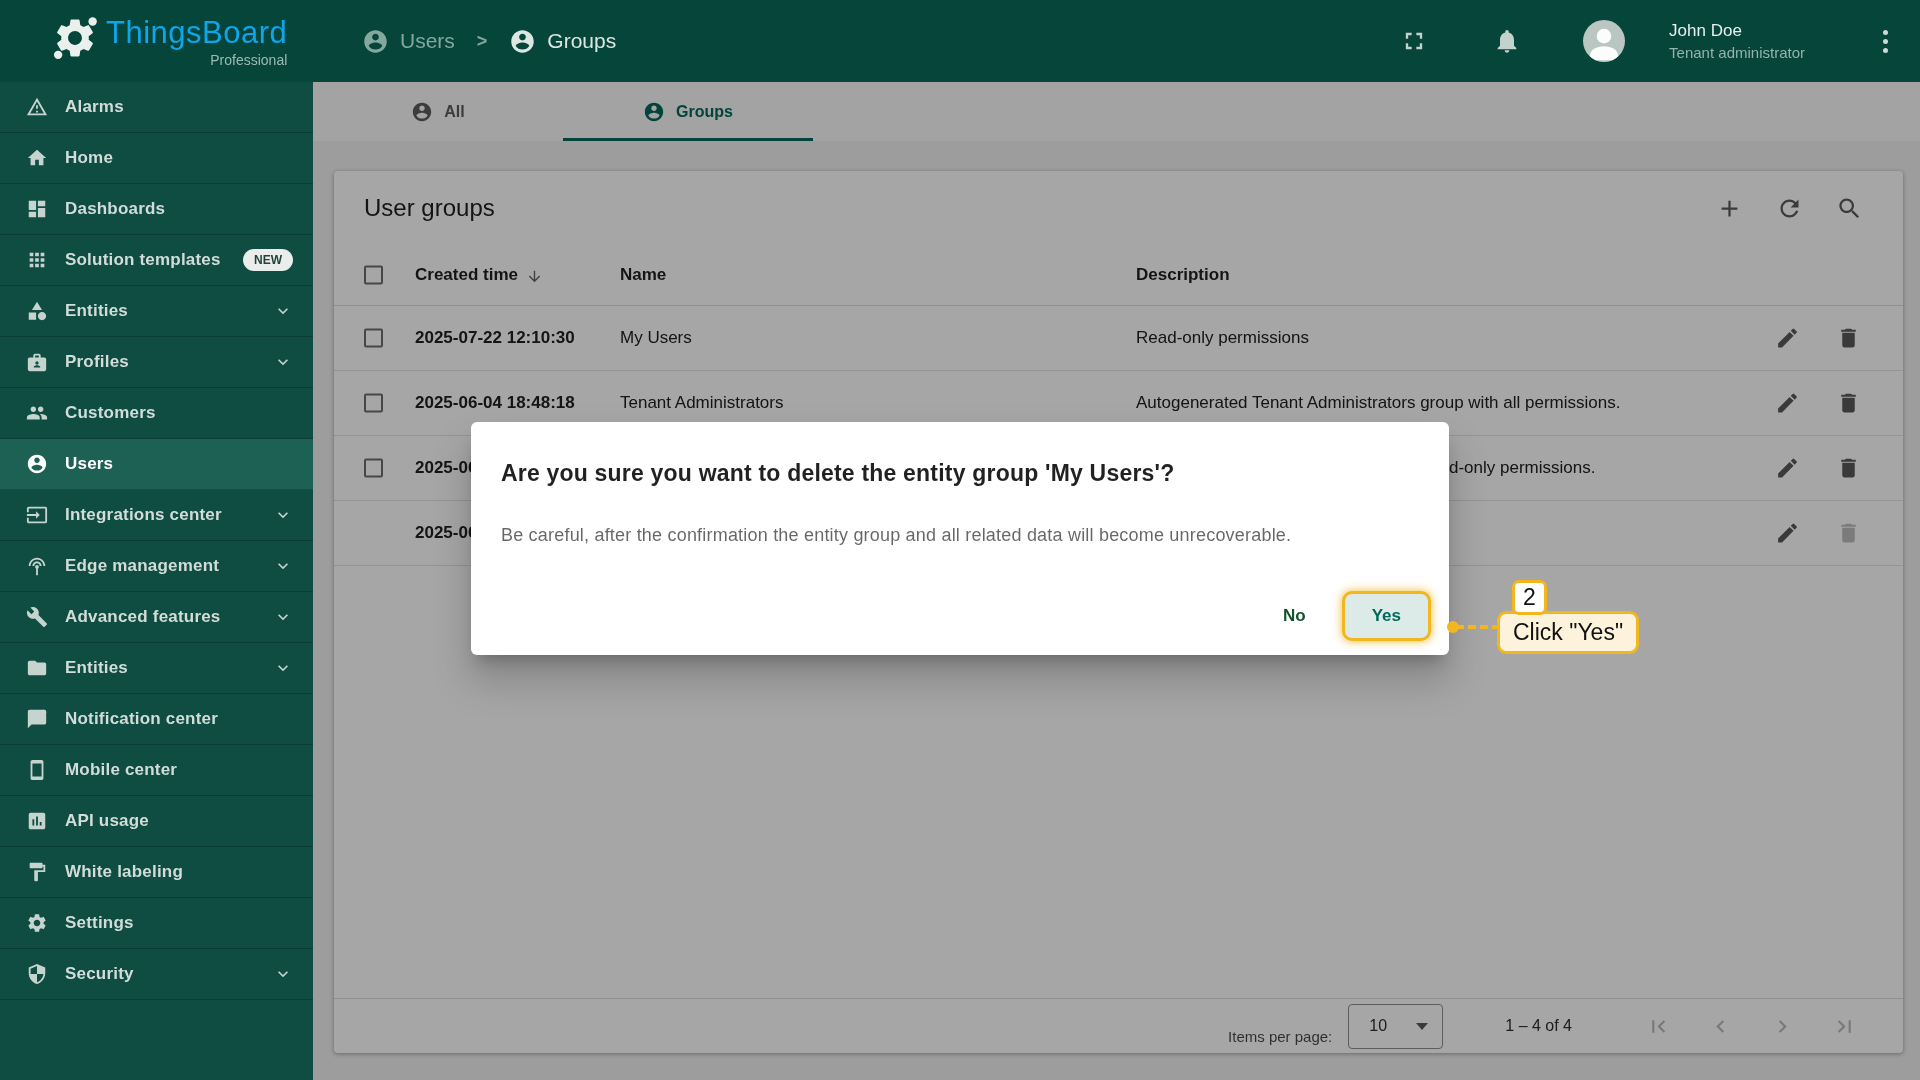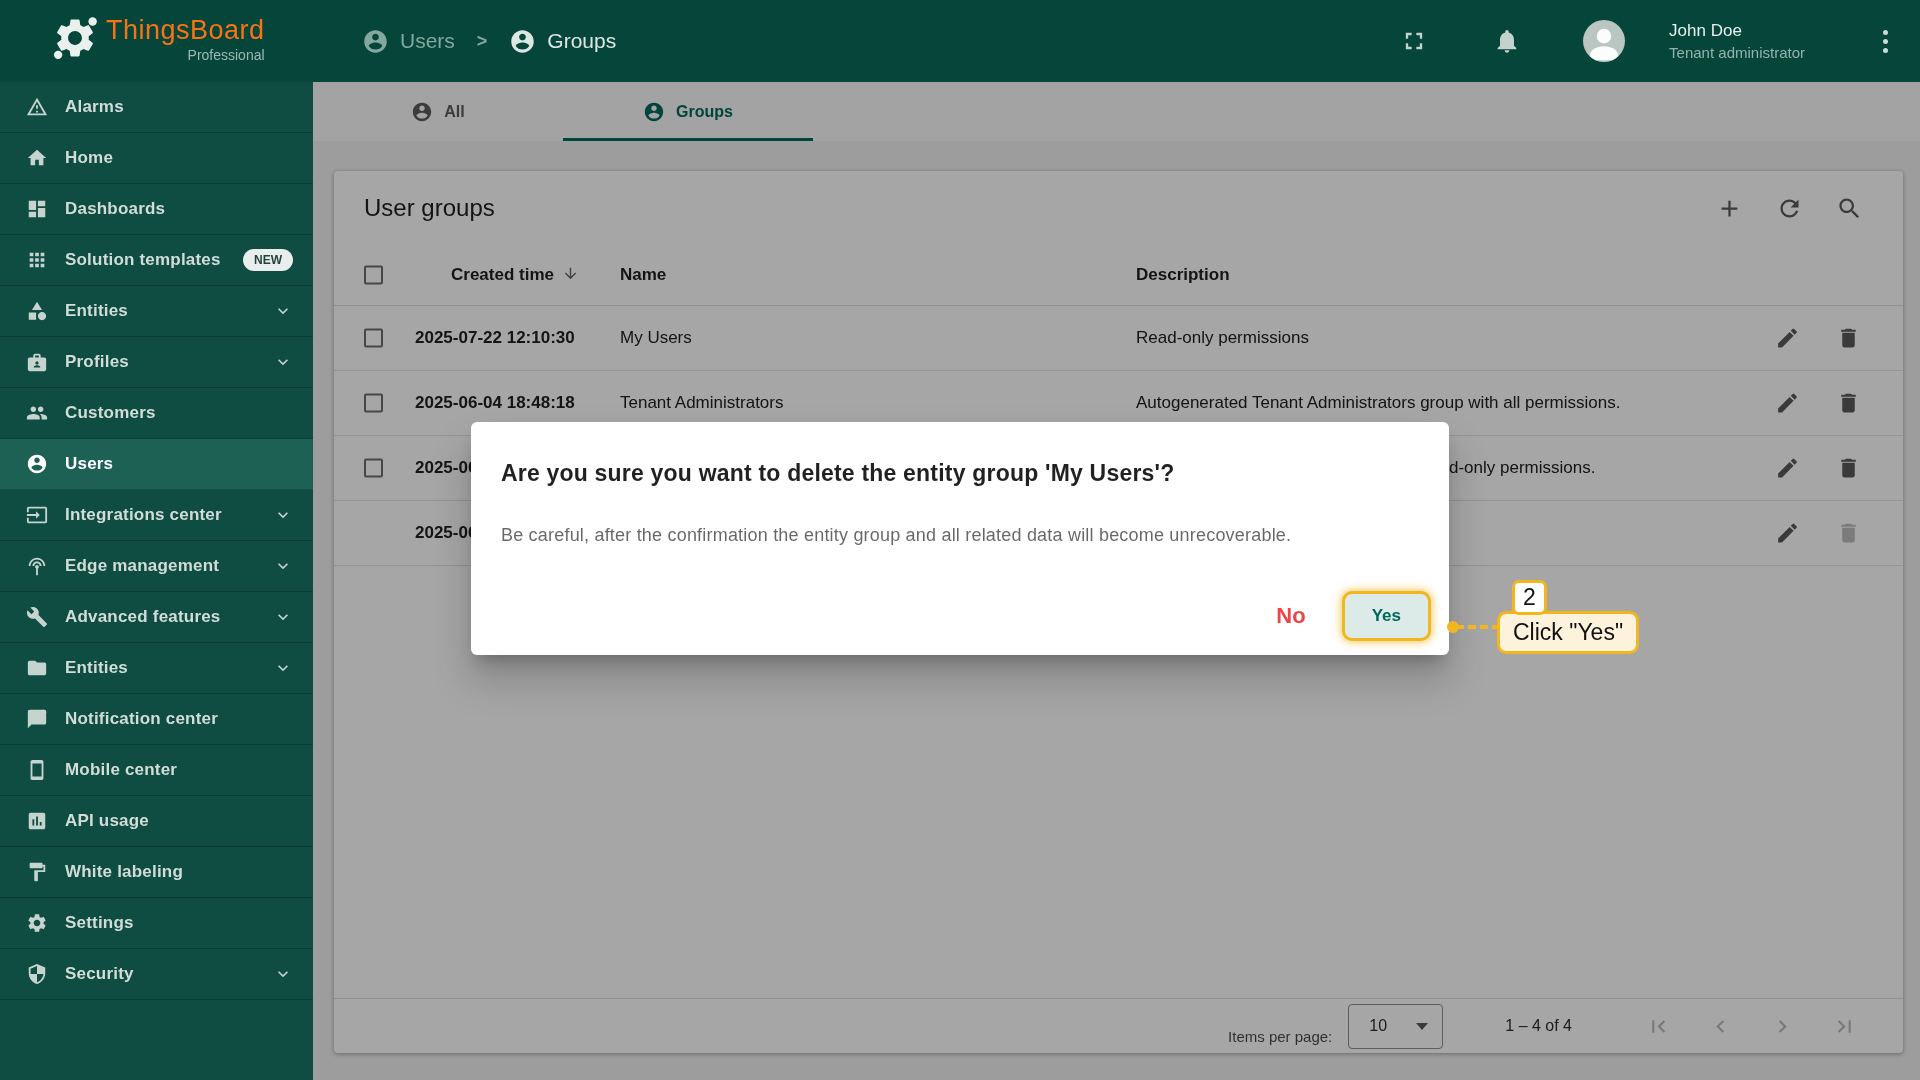--- a/index.html
+++ b/index.html
@@ -10,21 +10,21 @@
     position:relative;
     overflow:hidden;
   }
   svg { display:block; }
 
   
   .header { position:absolute; top:0; left:0; width:1920px; height:82px; background:#06453a; z-index:30; }
   .logo { position:absolute; left:52px; top:15px; display:flex; align-items:flex-start; }
   .logo-icon { width:46px; height:46px; color:#e9f0ee; margin-right:8px; }
   .brand-wrap { display:flex; flex-direction:column; align-items:flex-end; }
-  .brand-name { font-size:27px; color:#f97316; letter-spacing:0.5px; }
+  .brand-name { font-size:31px; color:#0ea5e9; letter-spacing:0.5px; }
   .brand-sub { font-size:14px; color:#9dbab1; margin-top:1px; }
   .breadcrumb { position:absolute; left:362px; top:0; height:82px; display:flex; align-items:center; }
   .bc-item { display:flex; align-items:center; gap:11px; font-size:21px; }
   .bc-dim { color:#84a89e; }
   .bc-lit { color:#dce7e4; }
   .bc-sep { color:#84a89e; font-size:18px; margin:0 22px; font-weight:bold; }
   .bc-icon { width:27px; height:27px; }
   .header-right { position:absolute; right:28px; top:0; height:82px; display:flex; align-items:center;gap:32px; }
   .hr-icon { width:28px; height:28px; color:#c3d2cd; }
   .fullscreen-btn { margin-right:33px; }
@@ -60,21 +60,21 @@
   .card-actions { margin-left:auto; display:flex; align-items:center; gap:33px; }
   .ca-icon { width:27px; height:27px; color:#5a5a5a; cursor:pointer; }
 
   .thead { position:absolute; left:0; top:74px; right:0; height:61px; border-bottom:1px solid #dedede; }
   .trow { position:absolute; left:0; right:0; height:65px; border-bottom:1px solid #e3e3e3; }
   .cb { position:absolute; left:30px; top:50%; transform:translateY(-50%); width:19px; height:19px; border:2px solid #6e6e6e; border-radius:2px; background:transparent; cursor:pointer; }
   .col-created { position:absolute; left:81px; top:50%; transform:translateY(-50%); font-size:17px; font-weight:bold; color:#212121; white-space:nowrap; }
   .col-name { position:absolute; left:286px; top:50%; transform:translateY(-50%); font-size:17px; color:#212121; white-space:nowrap; }
   .col-desc { position:absolute; left:802px; top:50%; transform:translateY(-50%); font-size:17px; color:#212121; white-space:nowrap; }
   .thead .col-created, .thead .col-name, .thead .col-desc { font-weight:bold; font-size:17px; color:#1f1f1f; }
-  .sort-wrap { display:flex; align-items:flex-start; gap:8px;margin-left:36px; }
+  .sort-wrap { display:flex; align-items:flex-end; gap:8px; }
   .sort-icon { width:17px; height:17px; color:#666666; }
   .row-actions { position:absolute; right:42px; top:50%; transform:translateY(-50%); display:flex; gap:36px; }
   .act-icon { width:25px; height:25px; color:#5a5a5a; cursor:pointer; }
   .act-icon.disabled { color:#bdbdbd; cursor:default; }
   .desc-occluded { padding-left:313px; }
 
   .pager { position:absolute; left:0; right:0; bottom:0; height:55px; border-top:1px solid #dedede; display:flex; align-items:center; justify-content:flex-end; padding-right:46px; color:rgba(0,0,0,0.72); }
   .pp-label { font-size:15px; margin-right:16px;margin-top:20px; }
   .pp-select { width:95px; height:45px; border:1px solid #8f8f8f; border-radius:4px; display:flex; align-items:center; padding:0 14px 0 20px; margin-right:62px; cursor:pointer; }
   .pp-value { font-size:16px; color:#303030; }
@@ -83,21 +83,21 @@
   .pager-nav { display:flex; align-items:center; gap:37px; }
   .nav-icon { width:25px; height:25px; color:#b9b9b9; }
 
   
   .backdrop { position:absolute; left:313px; top:82px; right:0; bottom:0; background:rgba(0,0,0,0.35); z-index:40; }
   .dialog { position:absolute; left:471px; top:422px; width:978px; height:233px; background:#ffffff; border-radius:6px; z-index:50;
             box-shadow:0 11px 15px -7px rgba(0,0,0,0.25), 0 24px 38px 3px rgba(0,0,0,0.18); padding:38px 30px 0 30px; }
   .dlg-title { font-size:23px; font-weight:bold; color:rgba(0,0,0,0.87); letter-spacing:0.2px; }
   .dlg-body { margin-top:38px; font-size:18px; color:rgba(0,0,0,0.6); letter-spacing:0.2px; }
   .dlg-buttons { position:absolute; right:18px; bottom:14px; display:flex; align-items:center; gap:16px; }
-  .btn-no { border:none; background:transparent; color:#ef4444; font-family:"Liberation Sans",sans-serif; font-size:22px; font-weight:bold; padding:12px 20px; cursor:pointer; }
+  .btn-no { border:none; background:transparent; color:#14532d; font-family:"Liberation Sans",sans-serif; font-size:17px; font-weight:bold; padding:12px 20px; cursor:pointer; }
   .btn-yes { background:#dcebe7; color:#00695c; font-family:"Liberation Sans",sans-serif; font-size:17px; font-weight:bold; padding:12px 27px;
              border:3px solid #f2b61e; border-radius:10px; box-shadow:0 0 9px 1px rgba(242,182,30,0.75); cursor:pointer; }
 
   
   .anno-connector { position:absolute; left:1456px; top:625px; width:44px; border-top:4px dashed #f2b61e; z-index:58; }
   .anno-dot { position:absolute; left:1447px; top:621px; width:12px; height:12px; border-radius:50%; background:#f2b61e; z-index:58; }
   .anno-step { position:absolute; left:1512px; top:580px; width:35px; height:35px; background:#ffffff; border:3px solid #f2b61e; border-radius:7px;
                display:flex; align-items:center; justify-content:center; font-size:23px; color:#111111; z-index:60; }
   .anno-label { position:absolute; left:1497px; top:611px; height:43px; background:#fdf3dd; border:3px solid #f2b61e; border-radius:9px;
                 display:flex; align-items:center; padding:0 13px; font-size:23px; color:#111111; z-index:59; white-space:nowrap; }

